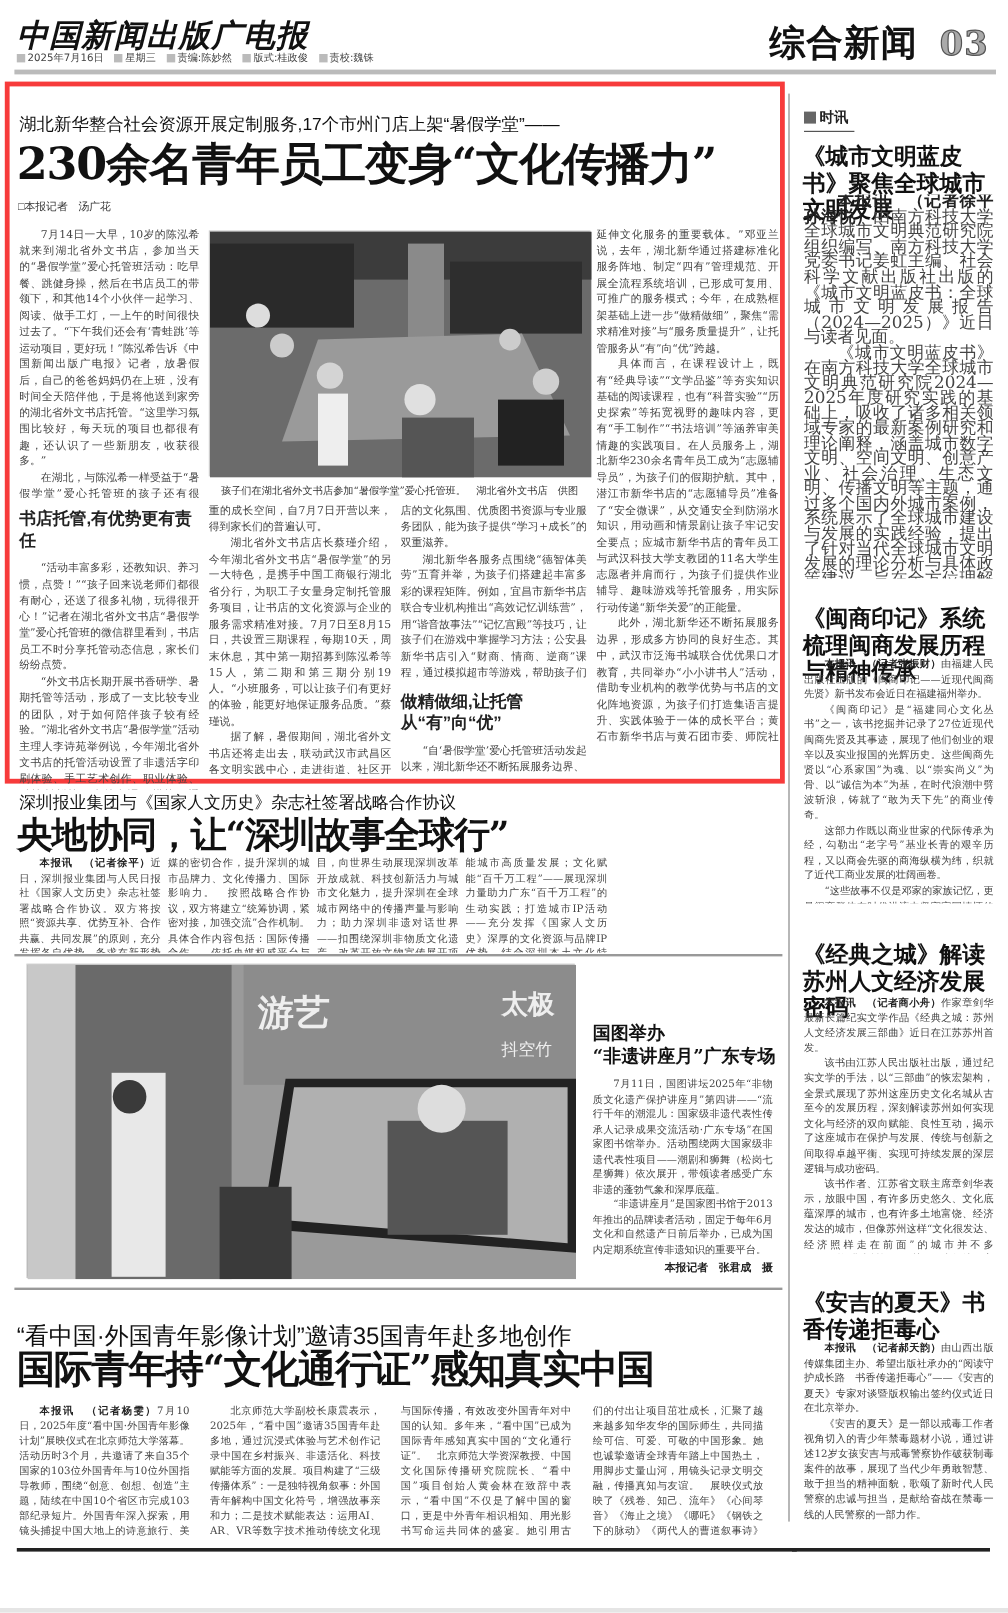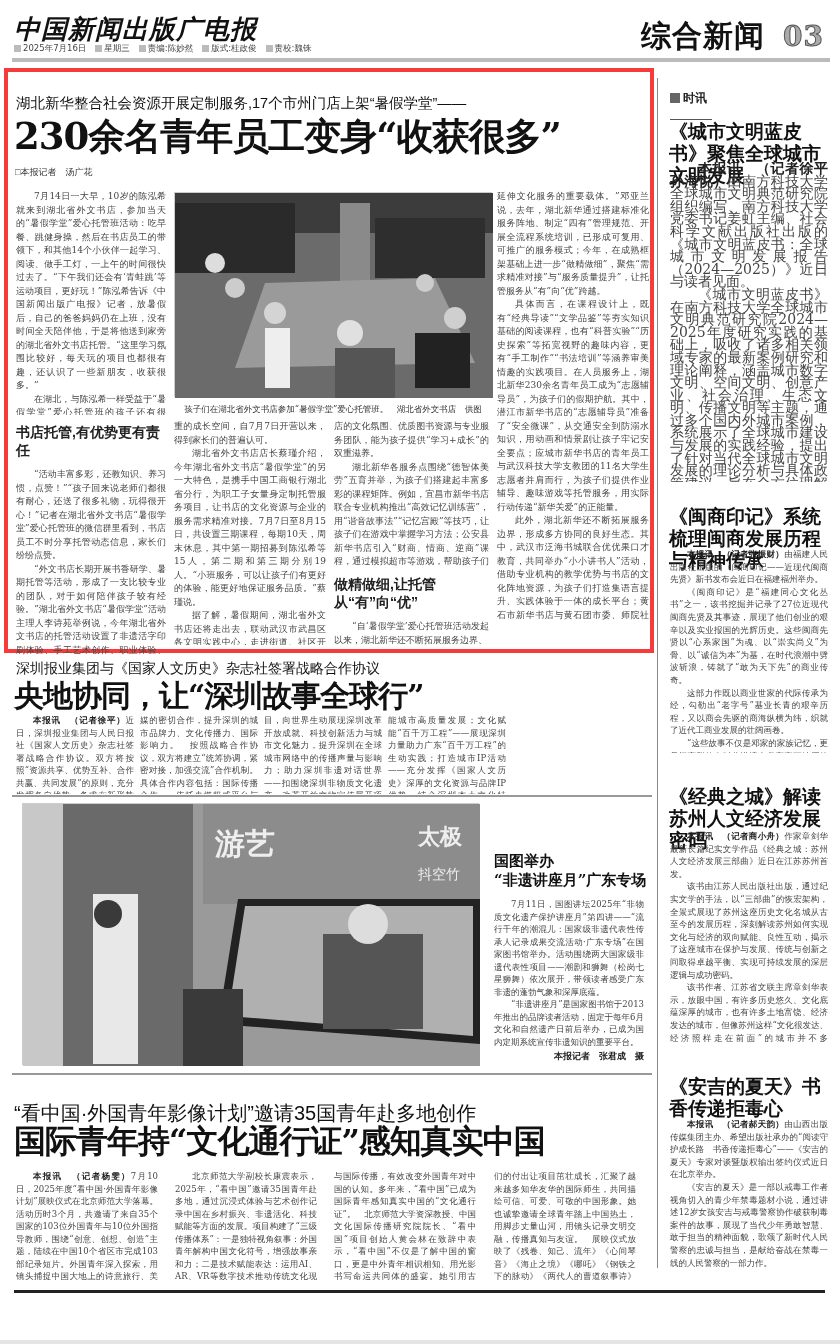--- a/index.html
+++ b/index.html
@@ -13,21 +13,21 @@
 .top-rule{left:12px;top:58px;width:818px;height:4px;background:#bbb}
 .highlight{left:4px;top:68px;width:650px;height:585px;border:4px solid #f73b3b}
 .kicker{font-family:"Liberation Sans",sans-serif;color:#111}
 .headline{font-family:"DejaVu Serif",serif;font-weight:bold;color:#111;letter-spacing:-1px}
 .body-text{font-size:9px;line-height:13.5px;color:#444;text-align:justify;font-family:"DejaVu Serif",serif}
 .body-text p{text-indent:2em}
 .subhead{font-size:14px;font-weight:bold;color:#222;font-family:"Liberation Sans",sans-serif;margin:8px 0 8px}
 .photo{background:linear-gradient(135deg,#5a5a5a,#2a2a2a 40%,#777 70%,#3a3a3a);border:1px solid #ccc}
 .caption{font-size:8.5px;color:#333;text-align:center}
 .vrule{background:#888}
-.sidebar-tag{font-size:12px;font-weight:bold;color:#222;font-family:"Liberation Sans",sans-serif;border-bottom:1px solid #555;padding-bottom:12px}
+.sidebar-tag{font-size:12px;font-weight:bold;color:#222;font-family:"Liberation Sans",sans-serif;border-bottom:1px solid #555;padding-bottom:2px}
 .sidebar-tag::before{content:"";display:inline-block;width:10px;height:10px;background:#666;margin-right:3px;vertical-align:-1px}
 .side-head{font-size:19px;font-weight:bold;line-height:22px;color:#111;font-family:"DejaVu Serif",serif}
 .col{position:absolute}
 .byline-bold{font-weight:bold;color:#222}
 .thick-rule{height:3px;background:#222}
 </style>
 </head>
 <body>
 
 <div class="abs masthead-logo">中国新闻出版广电报</div>
@@ -38,21 +38,21 @@
   <span>版式:桂政俊</span>
   <span>责校:魏铢</span>
 </div>
 <div class="abs section-title">
   <span>综合新闻</span><span class="section-num">03</span>
 </div>
 <div class="abs top-rule"></div>
 
 <div class="abs highlight"></div>
 <div class="abs kicker" style="left:16px;top:94px;font-size:14.5px">湖北新华整合社会资源开展定制服务,17个市州门店上架“暑假学堂”——</div>
-<div class="abs headline" style="left:14px;top:112px;font-size:37px;white-space:nowrap">230余名青年员工变身“收获很多”</div>
+<div class="abs headline" style="left:14px;top:112px;font-size:37px;white-space:nowrap">230余名青年员工变身“文化传播力”</div>
 <div class="abs" style="left:15px;top:166px;font-size:9px;color:#333;font-family:'Liberation Sans',sans-serif">□本报记者　汤广花</div>
 
 <div class="col body-text" style="left:16px;top:190px;width:150px;height:225px;overflow:hidden">
   <p>7月14日一大早，10岁的陈泓希就来到湖北省外文书店，参加当天的“暑假学堂”爱心托管班活动：吃早餐、跳健身操，然后在书店员工的带领下，和其他14个小伙伴一起学习、阅读、做手工灯，一上午的时间很快过去了。“下午我们还会有‘青蛙跳’等运动项目，更好玩！”陈泓希告诉《中国新闻出版广电报》记者，放暑假后，自己的爸爸妈妈仍在上班，没有时间全天陪伴他，于是将他送到家旁的湖北省外文书店托管。“这里学习氛围比较好，每天玩的项目也都很有趣，还认识了一些新朋友，收获很多。”</p>
   <p>在湖北，与陈泓希一样受益于“暑假学堂”爱心托管班的孩子还有很多。“‘暑假学堂’主要目的是缓解少年儿童暑假看护难问题，丰富青少年假期文化生活。”湖北省新华书店（集团）有限公司连锁分公司副总经理邓亚兰介绍，以湖北省外文书店为代表，目前，湖北新华依托全省新华书店门店的93个标准化服务点开展爱心托管服务，覆盖全省17个市州，为孩子们打造快乐阅读、健康成长的书香港湾。</p>
 </div>
 <div class="col" style="left:16px;top:416px;width:150px">
   <div class="subhead">书店托管,有优势更有责任</div>
   <div class="body-text" style="height:190px;overflow:hidden">
     <p>“活动丰富多彩，还教知识、养习惯，点赞！”“孩子回来说老师们都很有耐心，还送了很多礼物，玩得很开心！”记者在湖北省外文书店“暑假学堂”爱心托管班的微信群里看到，书店员工不时分享托管动态信息，家长们纷纷点赞。</p>

